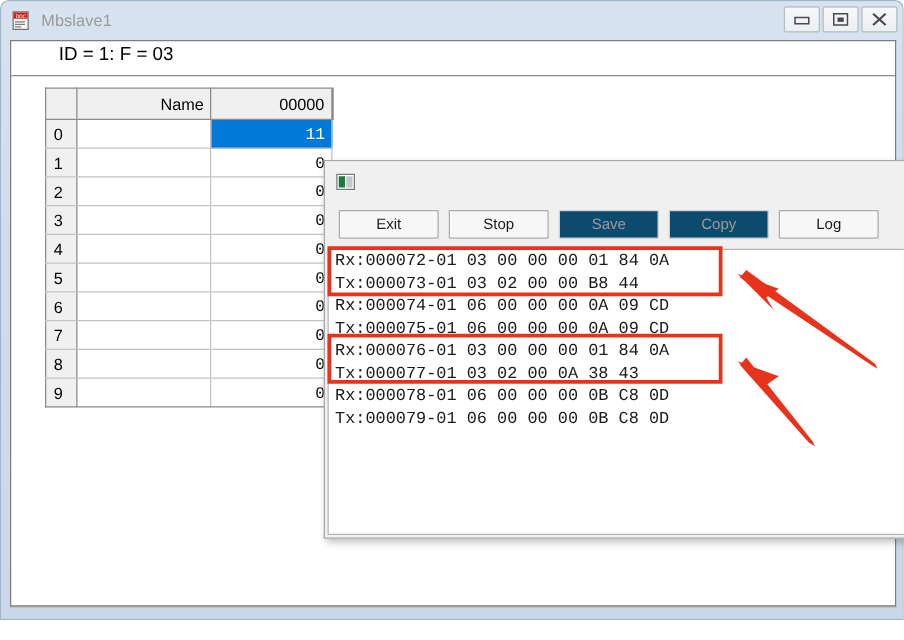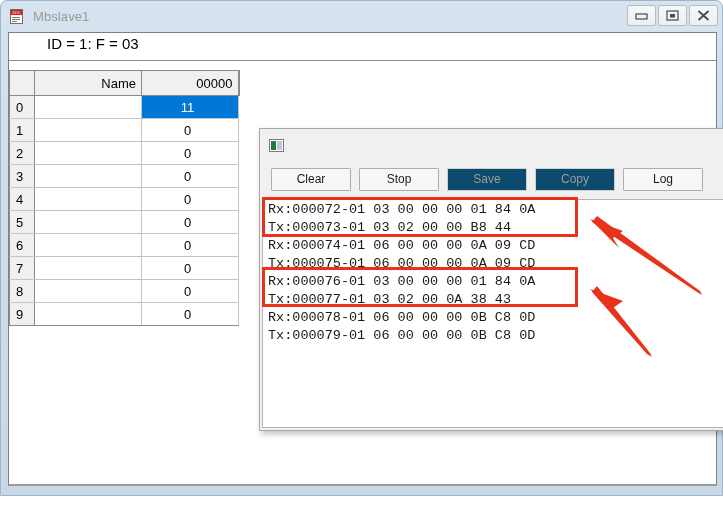--- a/index.html
+++ b/index.html
@@ -130,21 +130,21 @@
     position: absolute;
     left: 0; top: 27px;
     width: 100%;
     height: 1px;
     background: #8c8c8c;
   }
 
   
   #grid {
     position: absolute;
-    left: 0;
+    left: 27px;
     top: 37px;
     border-collapse: collapse;
     font-family: "Liberation Sans", sans-serif;
     font-size: 13px;
   }
   #grid td, #grid th {
     border: 1px solid #c3c3c3;
     padding: 0;
     height: 23px;
     box-sizing: border-box;
@@ -165,23 +165,24 @@
     background: #f0f0f0;
     border-left: 1px solid #8a8a8a;
     border-right: 1px solid #8a8a8a;
     text-align: left;
     padding-left: 6px;
     color: #000;
   }
   #grid tbody td.c-name { background: #fff; }
   #grid tbody td.c-val {
     background: #fff;
-    text-align: center;
+    text-align: right;
     padding-right: 5px;
     color: #000;
+    font-family: Liberation Mono, monospace;
   }
   #grid tbody tr:first-child td.c-val {
     background: #0078d7;
     color: #ffffff;
   }
   #grid tbody tr:last-child td { border-bottom: 1px solid #8a8a8a; }
 
   
   #comm-window {
     position: absolute;
@@ -401,21 +402,21 @@
 <div id="comm-window">
 
   <div id="comm-titlebar">
     <div id="comm-icon">
       <div class="sq1"></div>
         <div class="sq2"></div>
     </div>
   </div>
 
   <div id="comm-toolbar">
-      <div class="tb-btn">Clear</div>
+      <div class="tb-btn">Exit</div>
       <div class="tb-btn">Stop</div>
       <div class="tb-btn disabled">Save</div>
       <div class="tb-btn disabled">Copy</div>
       <div class="tb-btn">Log</div>
     </div>
 
   <div id="comm-log">
     <div id="log-lines">
         <div class="log-line">Rx:000072-01 03 00 00 00 01 84 0A</div>
         <div class="log-line">Tx:000073-01 03 02 00 00 B8 44</div>

